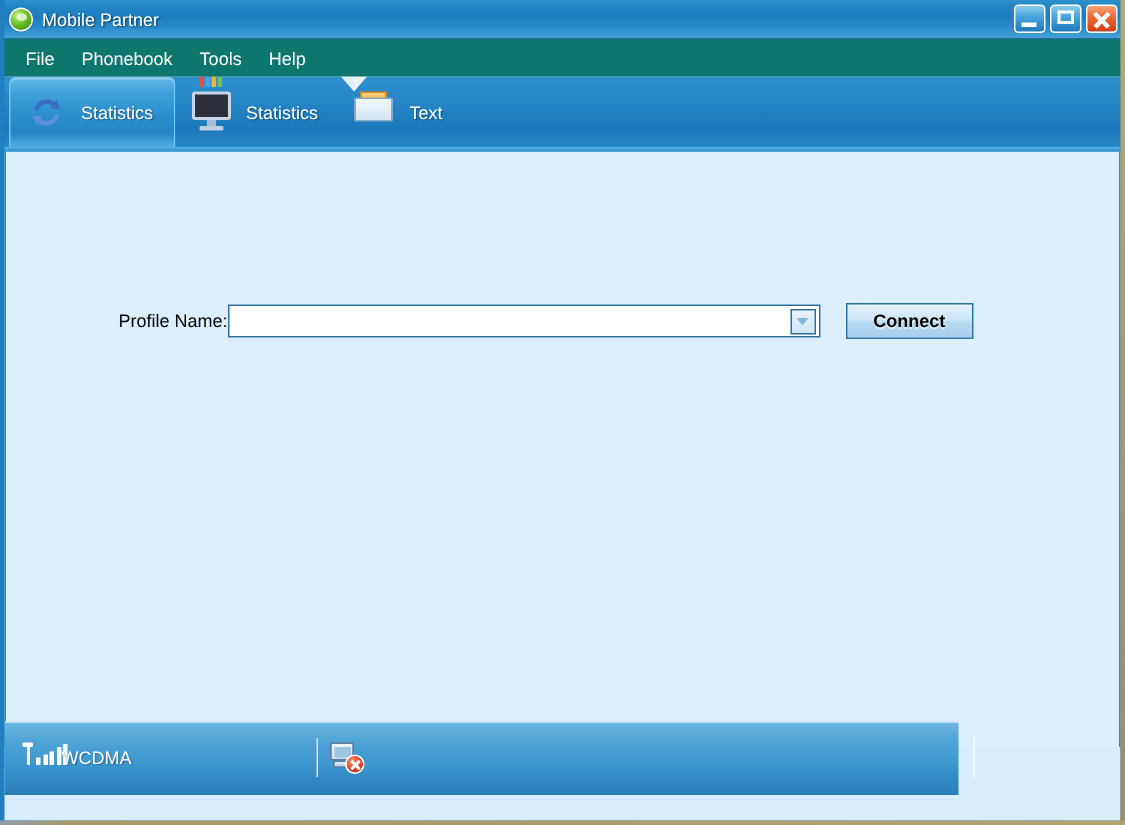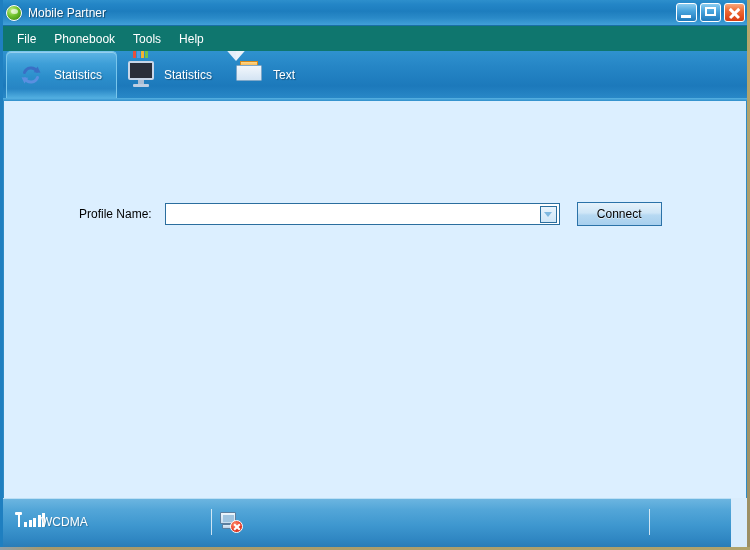--- a/index.html
+++ b/index.html
@@ -359,21 +359,20 @@
   .form-row {
     position: absolute;
     left: 75px;
     top: 101px;
     display: flex;
     align-items: center;
   }
   .form-label {
     font-size: 12px;
     color: #000000;
-    margin-right: 13px;
     white-space: nowrap;
   }
   .combo {
     position: relative;
     width: 395px;
     height: 22px;
     box-sizing: border-box;
     background: #ffffff;
     border: 1px solid #2b6e9e;
     display: flex;
@@ -413,27 +412,28 @@
     box-sizing: border-box;
     background: linear-gradient(to bottom, #e6f2fb 0%, #cfe6f7 45%, #b7d9f2 55%, #a7cfee 100%);
     border: 1px solid #2b72a8;
     font-size: 12px;
     color: #000000;
     display: flex;
     align-items: center;
     justify-content: center;
     cursor: default;
     text-shadow: 0 1px 0 rgba(255,255,255,.6);
+    font-weight: bold;
   }
 
   
   .status-bar {
     position: absolute;
-    left: 3px; bottom: 3px;
-    width: 728px;
+    left: 3px; bottom: 20px;
+    width: 636px;
     height: 49px;
     box-sizing: border-box;
     background: linear-gradient(to bottom,
         #6cb5e0 0%, #53a6d8 22%, #3e97cf 55%, #2f86c2 85%, #2a7cb6 100%);
     border-top: 1px solid #bcdff5;
     z-index: 20;
   }
   .status-inner {
     position: relative;
     width: 100%; height: 100%;

